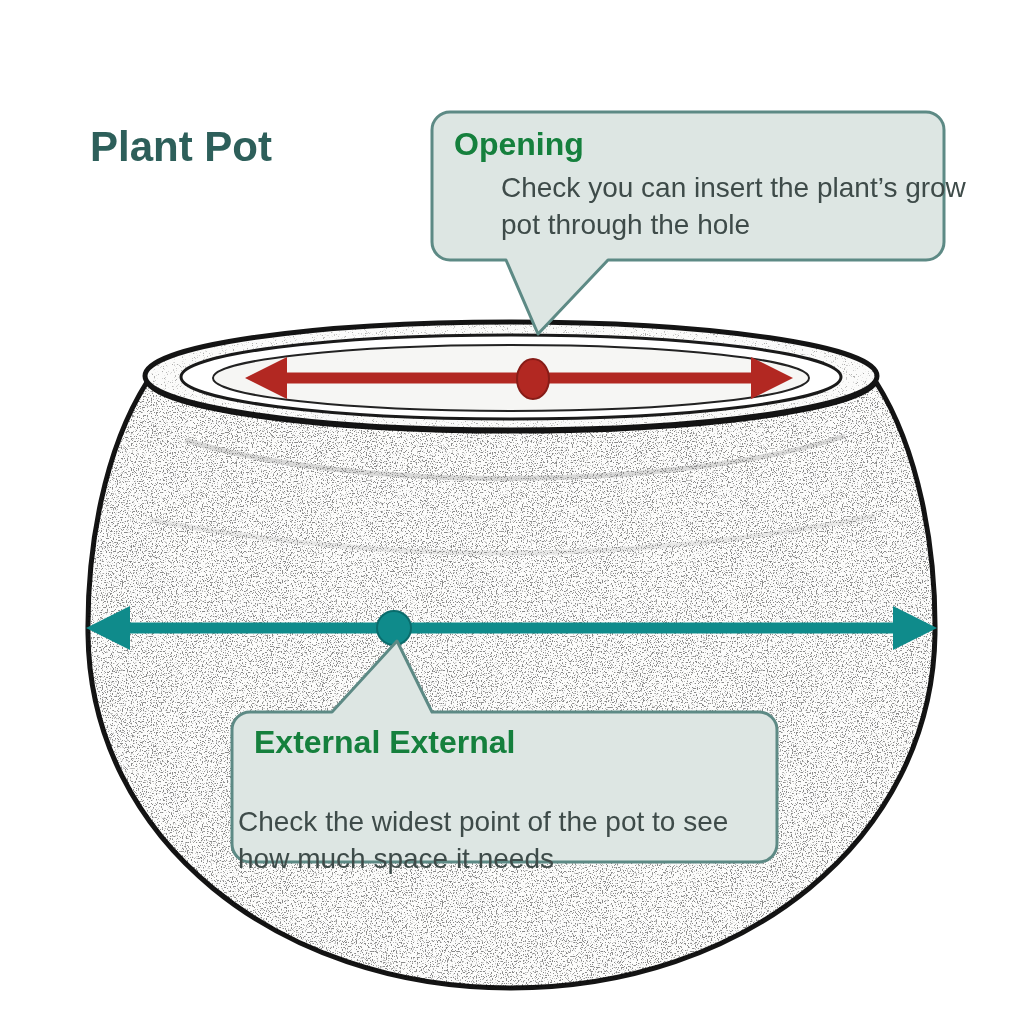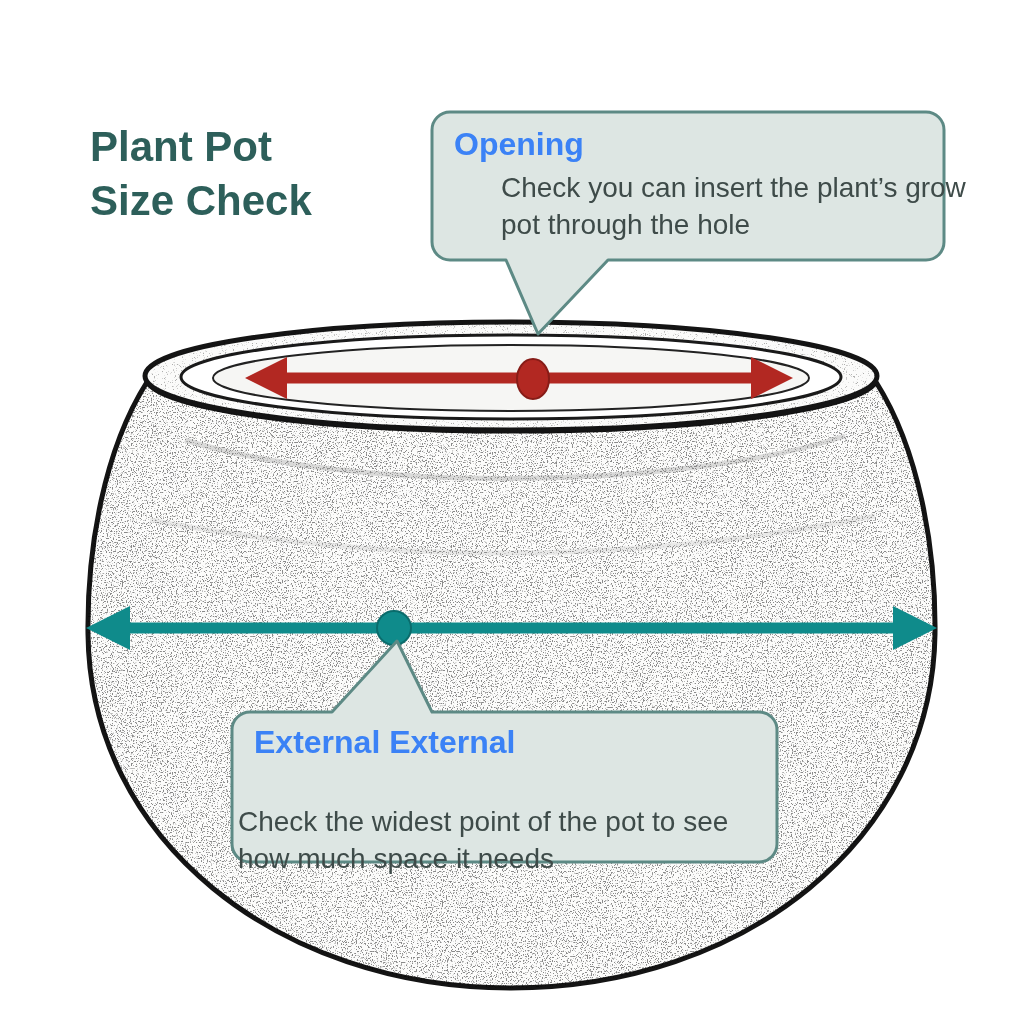--- a/index.html
+++ b/index.html
@@ -12,21 +12,21 @@
   }
   .stage{position:absolute;inset:0;width:976px;height:1024px;text-decoration:underline;}
   svg.diagram{position:absolute;left:0;top:0;}
   .page-title{
     position:absolute;left:90px;top:120px;
     font-size:42px;font-weight:bold;line-height:1.28;
     color:#2d5f5a;
   }
   .callout-heading{
     position:absolute;
-    font-size:32px;font-weight:bold;color:#3b82f6;
+    font-size:32px;font-weight:bold;color:#15803d;
   }
   .callout-body{
     position:absolute;
     font-size:28px;color:#3e4b49;line-height:1.32;font-weight:500;
   }
   #opening-heading{left:454px;top:126px;}
   #opening-body{left:454px;top:170px;width:478px;margin-left:47px;}
   #external-heading{left:254px;top:724px;}
   #external-body{left:238px;top:768px;width:508px;margin-top:36px;}
 </style>
@@ -88,21 +88,20 @@
 
     <path d="M 332 712 L 397 641 L 432 712
              L 759 712 A 18 18 0 0 1 777 730
              L 777 844 A 18 18 0 0 1 759 862
              L 250 862 A 18 18 0 0 1 232 844
              L 232 730 A 18 18 0 0 1 250 712 Z" fill="#dde6e3" stroke="#5d8a85" stroke-width="3" stroke-linejoin="round"></path>
   </svg>
 
   <div class="page-title">
     <div>Plant Pot</div>
-    <div>Size Check</div>
   </div>
 
   <div id="opening-heading" class="callout-heading">Opening</div>
   <div id="opening-body" class="callout-body">Check you can insert the plant’s grow pot through the hole</div>
 
   <div id="external-heading" class="callout-heading">External External</div>
   <div id="external-body" class="callout-body">Check the widest point of the pot to see how much space it needs</div>
 
 </div>
 

